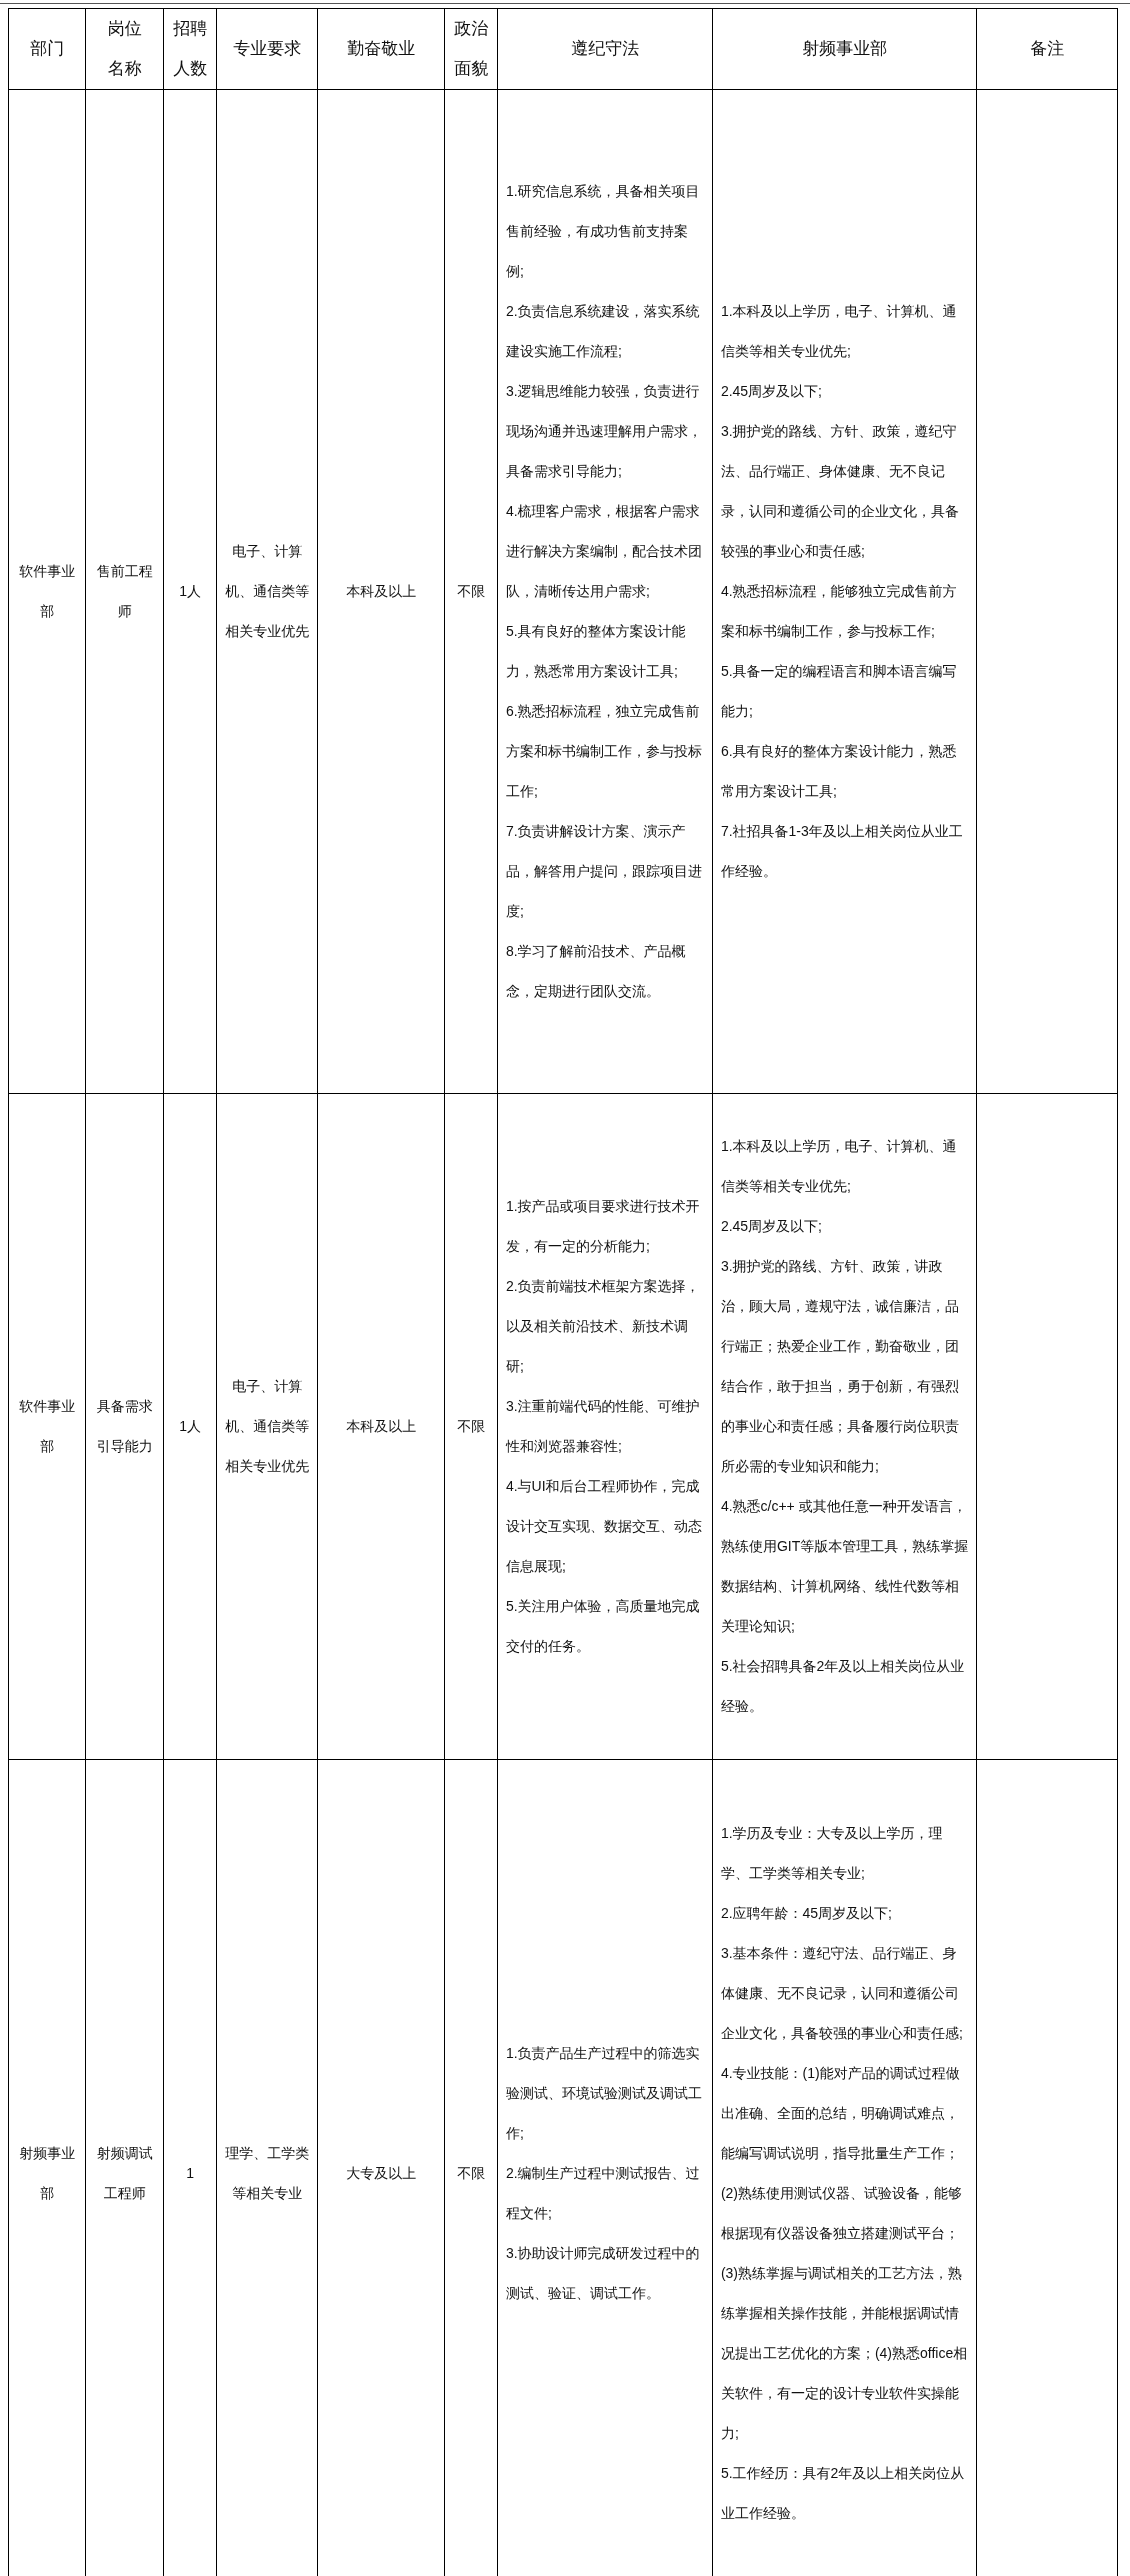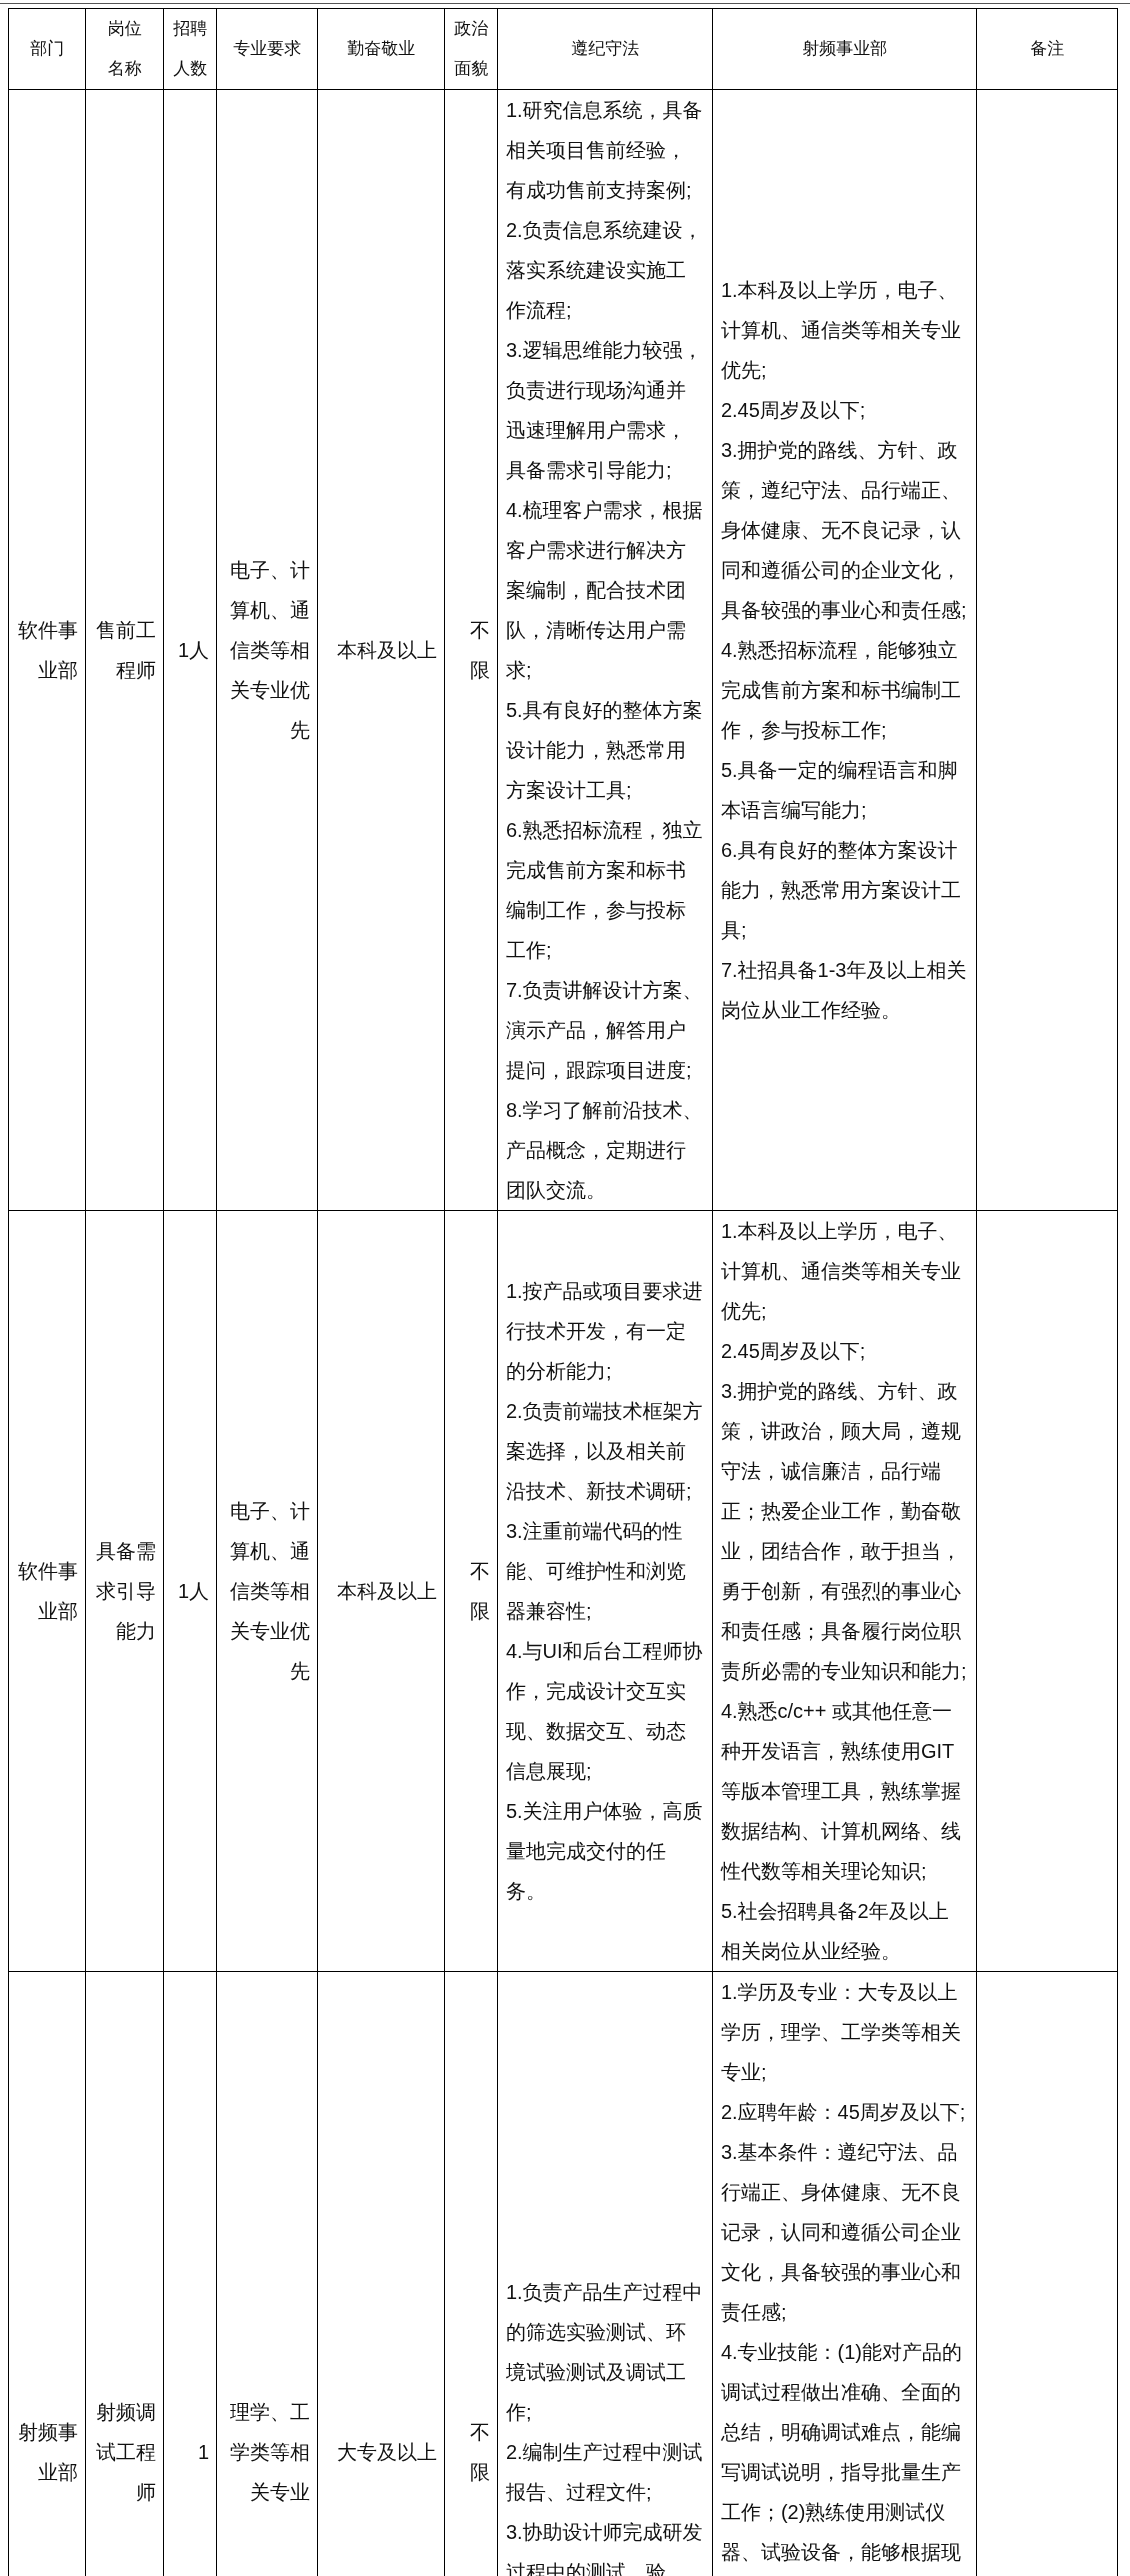--- a/index.html
+++ b/index.html
@@ -11,22 +11,22 @@
   table.job-table{
     border-collapse:collapse;table-layout:fixed;
     width:1110px;margin:7.7px 0 0 8.2px;
     background:#ffffff;
   }
   .job-table th,.job-table td{border:1.5px solid #000000;box-sizing:border-box;overflow:hidden;}
   .job-table th{
     font-weight:normal;font-size:17px;line-height:40px;
     text-align:center;vertical-align:middle;white-space:pre-line;padding:0 2.1px;margin-top:44px;
   }
-  .job-table td{font-size:20px;line-height:40px;vertical-align:middle;}
-  td.cell-center{text-align:right;padding:0 7.2px;}
+  .job-table td{font-size:14px;line-height:40px;vertical-align:middle;}
+  td.cell-center{text-align:center;padding:0 7.2px;}
   td.cell-text{text-align:left;padding:0 7.7px;white-space:pre-line;}
   td.cell-empty{padding:0;}
 </style>
 </head>
 <body>
 
 <div class="top-divider"></div>
 
 <table class="job-table">
   <colgroup>

